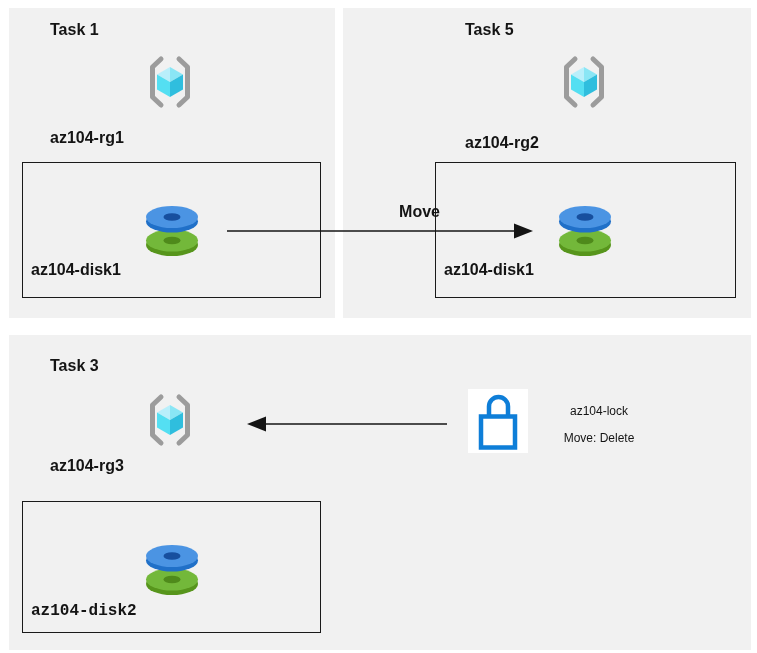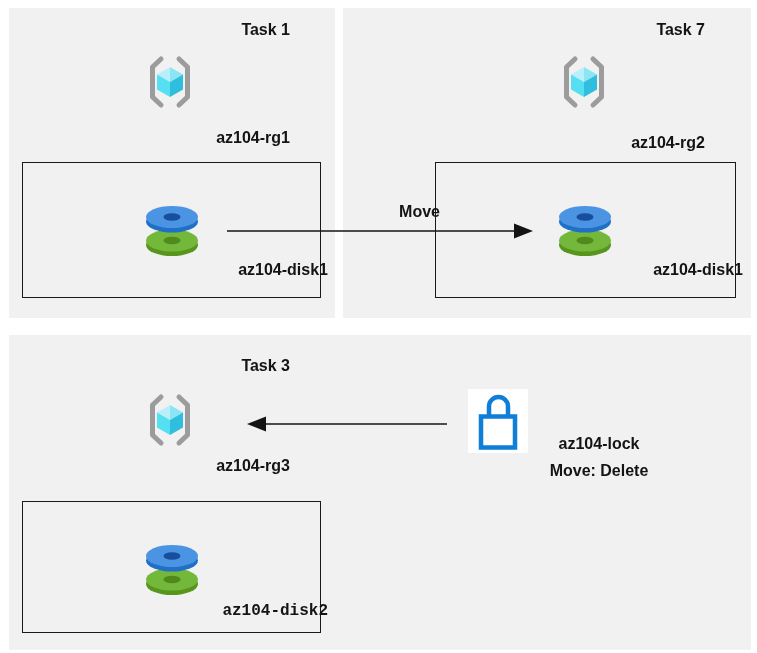--- a/index.html
+++ b/index.html
@@ -12,21 +12,21 @@
   html,body{background:#ffffff;}
   body{
     width:757px;height:653px;position:relative;overflow:hidden;
     font-family:"Liberation Sans", sans-serif;color:var(--ink);
   }
   .panel{position:absolute;background:var(--panel-bg);}
   #p1{left:9px;top:8px;width:326px;height:310px;}
   #p2{left:343px;top:8px;width:408px;height:310px;}
   #p3{left:9px;top:335px;width:742px;height:315px;}
 
-  .ptitle,.rglabel,.disklabel{font-weight:700;font-size:16px;text-align:right;white-space:nowrap;}
+  .ptitle,.rglabel,.disklabel{font-weight:700;font-size:16px;text-align:left;white-space:nowrap;}
   .ptitle{position:absolute;top:13px;width:240px;}
   #p1 .ptitle{left:41px;}
   #p2 .ptitle{left:122px;}
   #p3 .ptitle{top:22px;left:41px;}
 
   .rg{position:absolute;width:56px;height:56px;}
   #p1 .rg{left:133px;top:46px;}
   #p2 .rg{left:213px;top:46px;}
   #p3 .rg{left:133px;top:57px;}
 
@@ -42,21 +42,21 @@
 
   .disks{position:absolute;width:60px;height:54px;left:119px;top:40px;}
   .disklabel{position:absolute;left:8px;top:98px;width:100%;}
   #p3 .disklabel{top:100px;font-family:Liberation Mono, monospace;}
 
   #arrows{position:absolute;left:0;top:0;width:757px;height:653px;pointer-events:none;}
   #move-label{position:absolute;left:336px;top:203px;width:104px;text-align:right;font-weight:700;font-size:16px;}
 
   #lock-tile{position:absolute;left:468px;top:389px;width:60px;height:64px;background:#ffffff;}
   #lock-tile svg{width:60px;height:64px;display:block;}
-  #lock-text{position:absolute;left:517px;top:398px;width:164px;text-align:center;font-weight:700;font-size:16px;line-height:27px;margin-top:32px;}
+  #lock-text{position:absolute;left:517px;top:398px;width:164px;text-align:center;font-weight:400;font-size:12px;line-height:27px;}
 </style>
 </head>
 <body>
 
 <svg width="0" height="0" style="position:absolute" aria-hidden="true">
   <defs>
     <g id="icon-rg">
       <path d="M 19,5 L 10.5,13 L 10.5,43 L 19,51" fill="none" style="stroke:var(--rg-bracket)" stroke-width="5" stroke-linecap="round" stroke-linejoin="round"></path>
       <path d="M 37,5 L 45.5,13 L 45.5,43 L 37,51" fill="none" style="stroke:var(--rg-bracket)" stroke-width="5" stroke-linecap="round" stroke-linejoin="round"></path>
       <polygon points="28,13 15,20.5 28,28" style="fill:var(--cube-tl)"></polygon>
@@ -83,21 +83,21 @@
   <div class="rglabel">az104-rg1</div>
   <div class="diskbox">
     <svg class="disks" viewBox="0 0 60 54">
         <use href="#icon-disks"></use>
       </svg>
     <div class="disklabel">az104-disk1</div>
   </div>
 </section>
 
 <section class="panel" id="p2">
-  <div class="ptitle">Task 7</div>
+  <div class="ptitle">Task 5</div>
   <svg class="rg" viewBox="0 0 56 56">
       <use href="#icon-rg"></use>
     </svg>
   <div class="rglabel">az104-rg2</div>
   <div class="diskbox">
     <svg class="disks" viewBox="0 0 60 54">
         <use href="#icon-disks"></use>
       </svg>
     <div class="disklabel">az104-disk1</div>
   </div>

